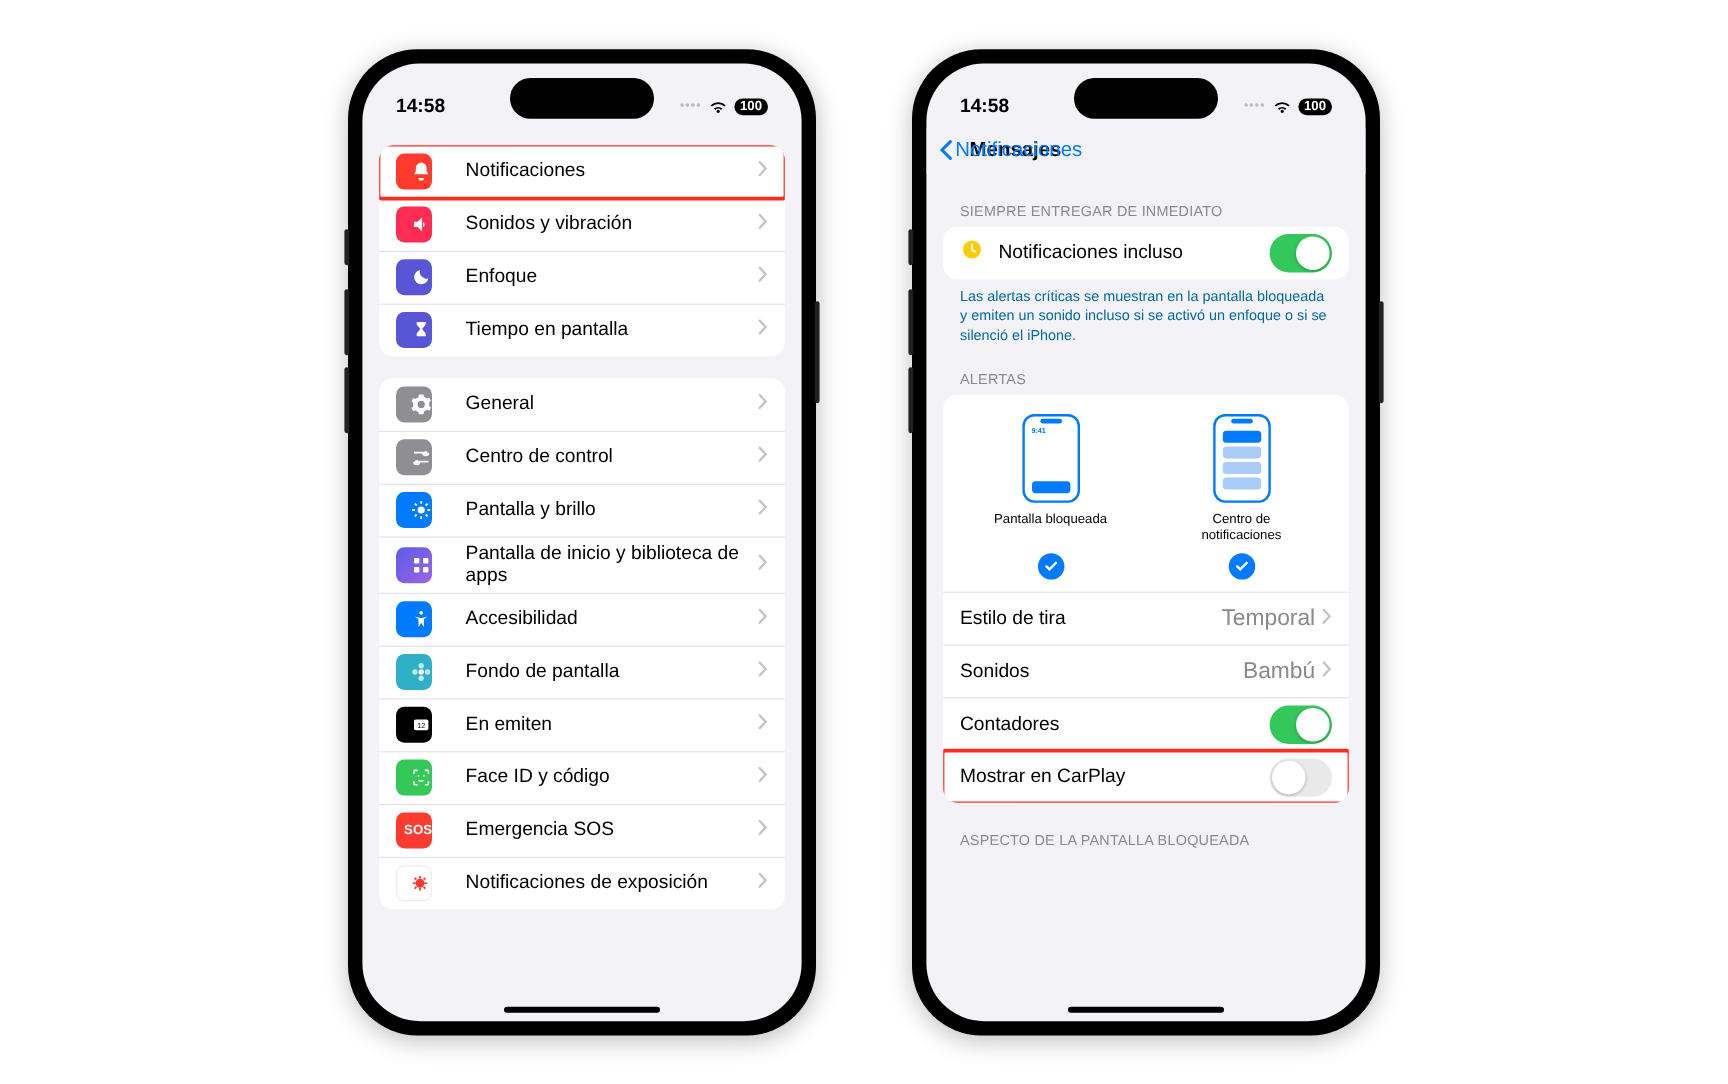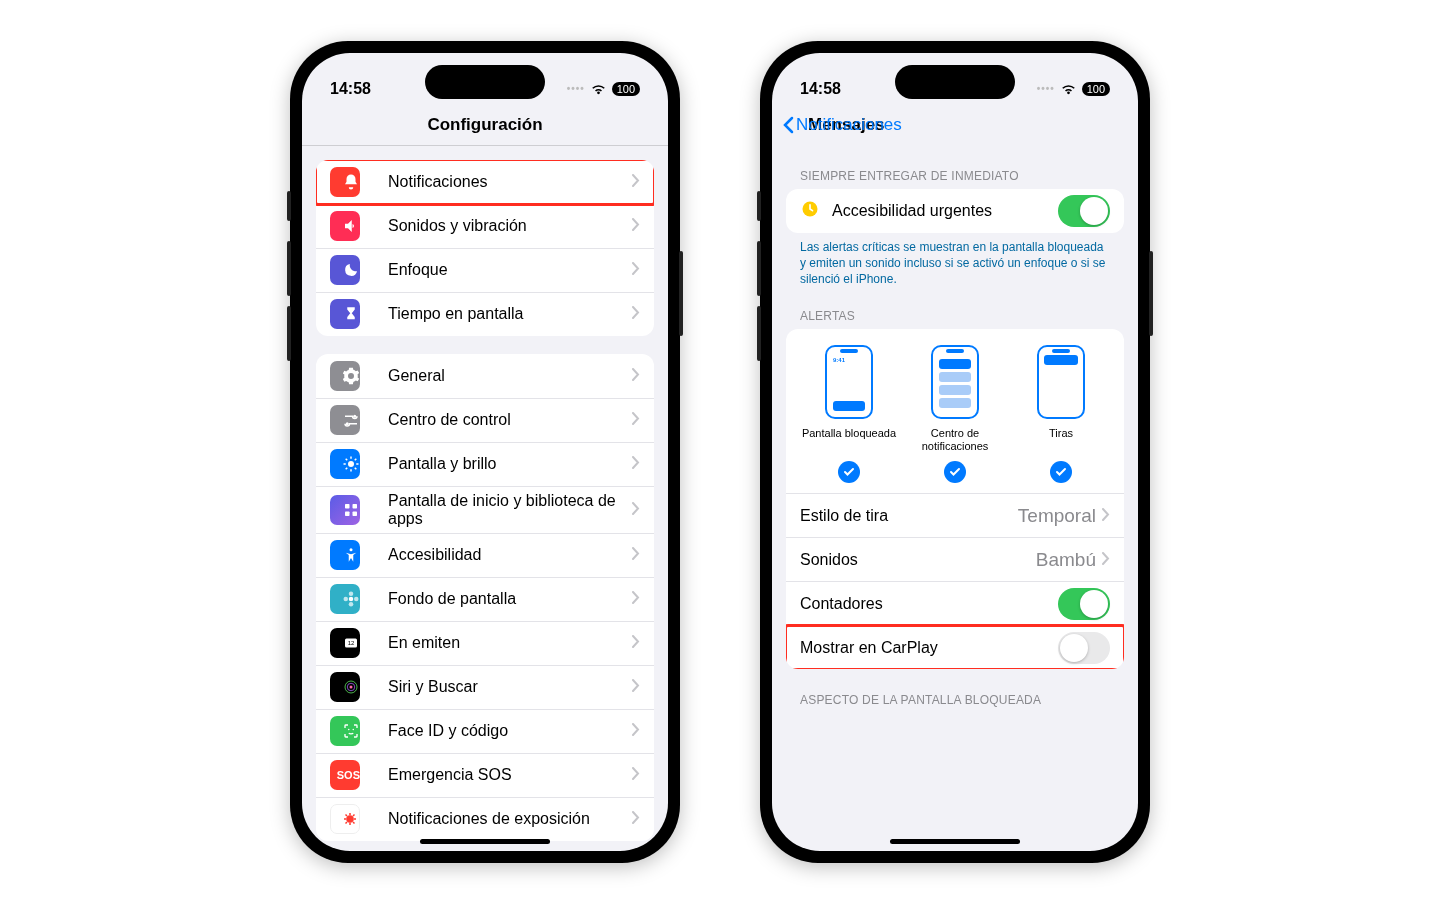--- a/index.html
+++ b/index.html
@@ -36,21 +36,21 @@
     position:absolute; top:12px; left:50%; transform:translateX(-50%);
     width:120px;height:34px;background:#000;border-radius:20px;z-index:10;
   }
   .status-bar{
     height:54px; display:flex; justify-content:space-between; align-items:center;
     padding:18px 28px 0 28px; font-weight:600; font-size:16px;
   }
   .status-right{display:flex;align-items:center;gap:5px;}
   .dots{font-size:10px;color:#bbb;letter-spacing:1px;}
   .wifi svg, .battery{display:block;}
-  .batt-pill{background:#000;color:#fff;font-size:11px;font-weight:400;border-radius:9px;padding:1px 5px 1px 5px;display:flex;align-items:center;}
+  .batt-pill{background:#000;color:#fff;font-size:11px;font-weight:700;border-radius:9px;padding:1px 5px 1px 5px;display:flex;align-items:center;}
   .nav{
     background:#f2f2f7; padding:8px 16px 10px;
     display:flex;align-items:center;justify-content:center;position:relative;
     border-bottom:0.5px solid rgba(0,0,0,.15);
   }
   .nav.noborder{border-bottom:none;}
   .nav-title{font-weight:600;font-size:17px;}
   .nav-back{position:absolute;left:10px;display:flex;align-items:center;color:#007aff;font-size:17px;}
   .nav-back svg{margin-right:2px;}
   .content{height:calc(100% - 54px - 44px);overflow:hidden;padding:0;}
@@ -118,23 +118,20 @@
         <span class="wifi">
             <svg width="17" height="12" viewBox="0 0 17 12">
               <path d="M8.5 11.2a1.4 1.4 0 100-2.8 1.4 1.4 0 000 2.8zM5 7.5a5 5 0 017 0l-1.1 1.1a3.4 3.4 0 00-4.8 0L5 7.5zM2.2 4.7a9 9 0 0112.6 0L13.7 5.8a7.4 7.4 0 00-10.4 0L2.2 4.7z" fill="#000"></path>
             </svg>
           </span>
         <span class="batt-pill">
             <span>100</span>
           </span>
       </div>
     </div>
-    <div class="nav">
-      <span class="nav-title">Configuración</span>
-    </div>
     <div class="content">
 
       <div class="group first">
         <div class="row highlight-row">
           <span class="icn bg-red">
               <svg viewBox="0 0 24 24">
                 <path d="M12 2a6 6 0 00-6 6v3.5L4 15h16l-2-3.5V8a6 6 0 00-6-6zm0 20a3 3 0 003-3H9a3 3 0 003 3z"></path>
               </svg>
             </span>
           <span class="lbl">Notificaciones</span>
@@ -256,33 +253,20 @@
               </svg></span>
         </div>
         <div class="row">
           <span class="icn bg-black">
               <svg viewBox="0 0 24 24">
                 <rect x="4" y="6" width="16" height="12" rx="2" fill="#fff"></rect>
                 <text x="12" y="15" font-size="8" text-anchor="middle" fill="#000">12</text>
               </svg>
             </span>
           <span class="lbl">En emiten</span>
-          <span class="chev"><svg viewBox="0 0 8 13">
-                <path d="M1 1l5 5.5L1 12" stroke="#c5c5c9" stroke-width="2" fill="none" stroke-linecap="round"></path>
-              </svg></span>
-        </div>
-        <div class="row">
-          <span class="icn bg-black">
-              <svg viewBox="0 0 24 24">
-                <circle cx="12" cy="12" r="8" fill="none" stroke="#6e6" stroke-width="1"></circle>
-                <circle cx="12" cy="12" r="5" fill="none" stroke="#a6f" stroke-width="1"></circle>
-                <circle cx="12" cy="12" r="2" fill="#f6a"></circle>
-              </svg>
-            </span>
-          <span class="lbl">Siri y Buscar</span>
           <span class="chev"><svg viewBox="0 0 8 13">
                 <path d="M1 1l5 5.5L1 12" stroke="#c5c5c9" stroke-width="2" fill="none" stroke-linecap="round"></path>
               </svg></span>
         </div>
         <div class="row">
           <span class="icn bg-green">
               <svg viewBox="0 0 24 24">
                 <path d="M4 8V5a1 1 0 011-1h3M20 8V5a1 1 0 00-1-1h-3M4 16v3a1 1 0 001 1h3M20 16v3a1 1 0 01-1 1h-3" stroke="#fff" stroke-width="1.8" fill="none"></path>
                 <circle cx="9" cy="10" r="1"></circle>
                 <circle cx="15" cy="10" r="1"></circle>
@@ -356,21 +340,21 @@
     <div class="content">
 
 
       <div class="group-header">SIEMPRE ENTREGAR DE INMEDIATO</div>
       <div class="group" style="margin-top:0">
         <div class="row">
           <span style="margin-right:12px"><svg width="20" height="20" viewBox="0 0 24 24">
                 <circle cx="12" cy="12" r="9" fill="#ffcc00"></circle>
                 <path d="M12 7v5l3 2" stroke="#fff" stroke-width="2" fill="none" stroke-linecap="round"></path>
               </svg></span>
-          <span class="lbl">Accesibilidad urgentes</span>
+          <span class="lbl">Notificaciones incluso</span>
           <span class="toggle on">
               <span class="knob"></span>
             </span>
         </div>
       </div>
       <div class="group-footer">Las alertas críticas se muestran en la pantalla bloqueada y emiten un sonido incluso si se activó un enfoque o si se silenció el iPhone.</div>
 
       <div class="group-header" style="margin-top:10px">ALERTAS</div>
       <div class="group" style="margin-top:0">
         <div class="alerts-panel">
@@ -397,32 +381,20 @@
                   <div></div>
                 </div>
               </div>
             <div class="ap-label">Centro de notificaciones</div>
             <div class="ap-check">
                 <svg viewBox="0 0 12 12">
                   <path d="M2 6l2.5 2.5L10 3" stroke="#fff" stroke-width="2" fill="none" stroke-linecap="round"></path>
                 </svg>
               </div>
           </div>
-          <div class="ap-col">
-            <div class="ap-phone ap-banner">
-                <div class="notch"></div>
-                <div class="bn"></div>
-              </div>
-            <div class="ap-label">Tiras</div>
-            <div class="ap-check">
-                <svg viewBox="0 0 12 12">
-                  <path d="M2 6l2.5 2.5L10 3" stroke="#fff" stroke-width="2" fill="none" stroke-linecap="round"></path>
-                </svg>
-              </div>
-          </div>
         </div>
         <div class="row">
           <span class="lbl">Estilo de tira</span>
           <span class="value">Temporal</span>
           <span class="chev"><svg viewBox="0 0 8 13">
                 <path d="M1 1l5 5.5L1 12" stroke="#c5c5c9" stroke-width="2" fill="none" stroke-linecap="round"></path>
               </svg></span>
         </div>
         <div class="row">
           <span class="lbl">Sonidos</span>

